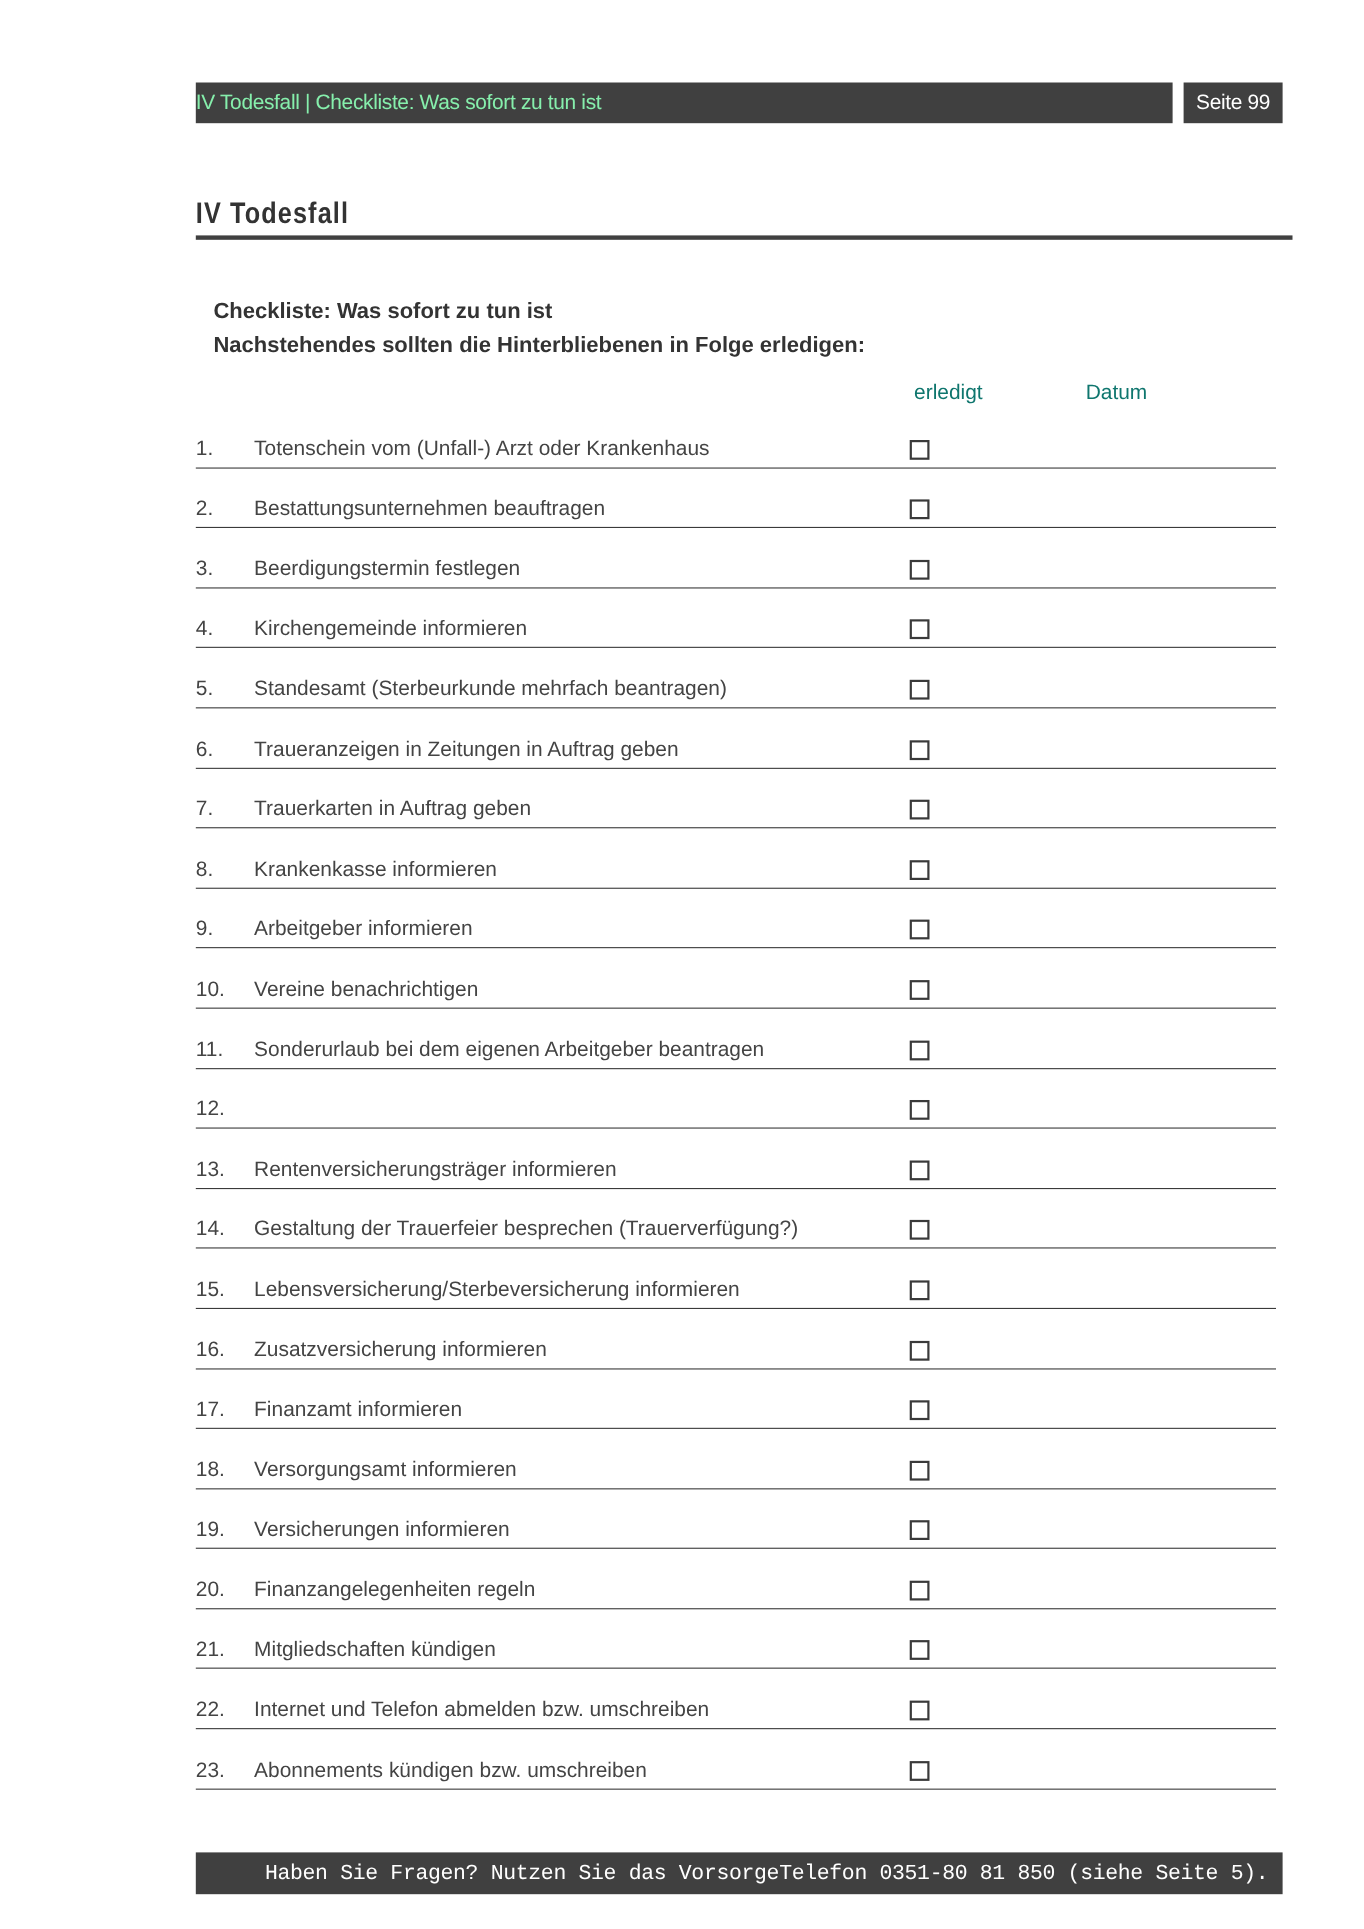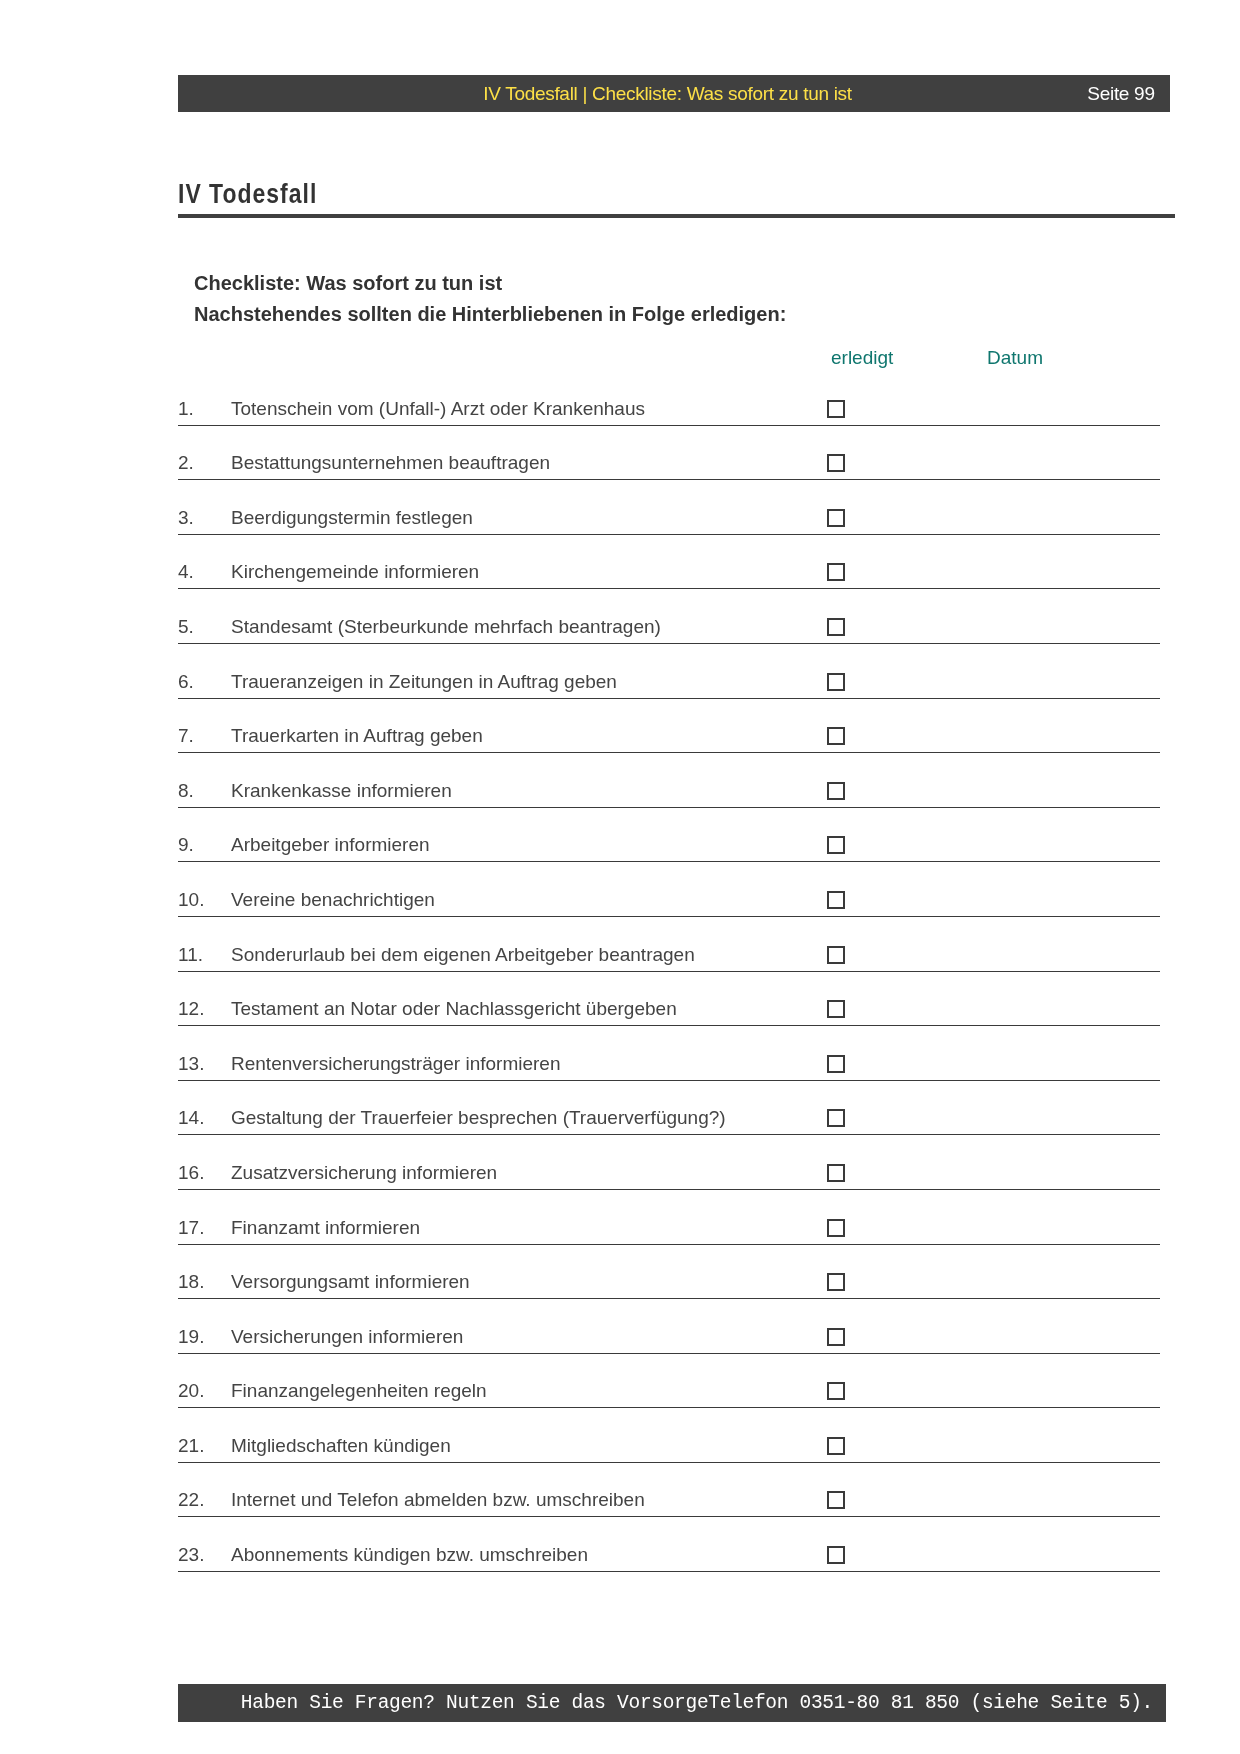--- a/index.html
+++ b/index.html
@@ -1,21 +1,21 @@
 <!DOCTYPE html>
 <html><head>
 <meta charset="utf-8">
 <style>
   html, body { margin: 0; padding: 0; background: #ffffff; }
   body { width: 1240px; height: 1754px; position: relative; overflow: hidden;
          font-family: "Liberation Sans", sans-serif; color: #3a3a3a; }
 
-  .hdr-bar { position: absolute; left: 178px; top: 75px; width: 992px; height: 37px;
-             background: #404040; color: #fde047; font-size: 19px;
-             display: flex; align-items: center; justify-content: center;
+  .hdr-bar { position: absolute; left: 178px; top: 75px; width: 888px; height: 37px;
+             background: #404040; color: #86efac; font-size: 19px;
+             display: flex; align-items: center; justify-content: flex-start;
              padding-right: 13px; box-sizing: border-box; letter-spacing: -0.3px; }
   .hdr-page { position: absolute; left: 1076px; top: 75px; width: 90px; height: 37px;
               background: #404040; color: #ffffff; font-size: 19px;
               display: flex; align-items: center; justify-content: center; letter-spacing: -0.3px; }
 
   .chapter-title { position: absolute; left: 178px; top: 179px; font-size: 27px; font-weight: bold;
                    color: #333333; letter-spacing: 1.2px; transform: scaleX(0.85); transform-origin: left center;
                    margin: 0; }
   .chapter-rule { position: absolute; left: 178px; top: 214px; width: 997px; height: 4px; background: #404040; }
 
@@ -121,33 +121,38 @@
       <span class="date-cell"></span>
     </li>
     <li class="row">
       <span class="num">11.</span>
       <span class="txt">Sonderurlaub bei dem eigenen Arbeitgeber beantragen</span>
       <span class="cb" role="checkbox" aria-checked="false"></span>
       <span class="date-cell"></span>
     </li>
     <li class="row">
       <span class="num">12.</span>
-      <span class="txt">Testament an Notar oder Nachlassgericht übergeben</span>
       <span class="cb" role="checkbox" aria-checked="false"></span>
       <span class="date-cell"></span>
     </li>
     <li class="row">
       <span class="num">13.</span>
       <span class="txt">Rentenversicherungsträger informieren</span>
       <span class="cb" role="checkbox" aria-checked="false"></span>
       <span class="date-cell"></span>
     </li>
     <li class="row">
       <span class="num">14.</span>
       <span class="txt">Gestaltung der Trauerfeier besprechen (Trauerverfügung?)</span>
+      <span class="cb" role="checkbox" aria-checked="false"></span>
+      <span class="date-cell"></span>
+    </li>
+    <li class="row">
+      <span class="num">15.</span>
+      <span class="txt">Lebensversicherung/Sterbeversicherung informieren</span>
       <span class="cb" role="checkbox" aria-checked="false"></span>
       <span class="date-cell"></span>
     </li>
     <li class="row">
       <span class="num">16.</span>
       <span class="txt">Zusatzversicherung informieren</span>
       <span class="cb" role="checkbox" aria-checked="false"></span>
       <span class="date-cell"></span>
     </li>
     <li class="row">

